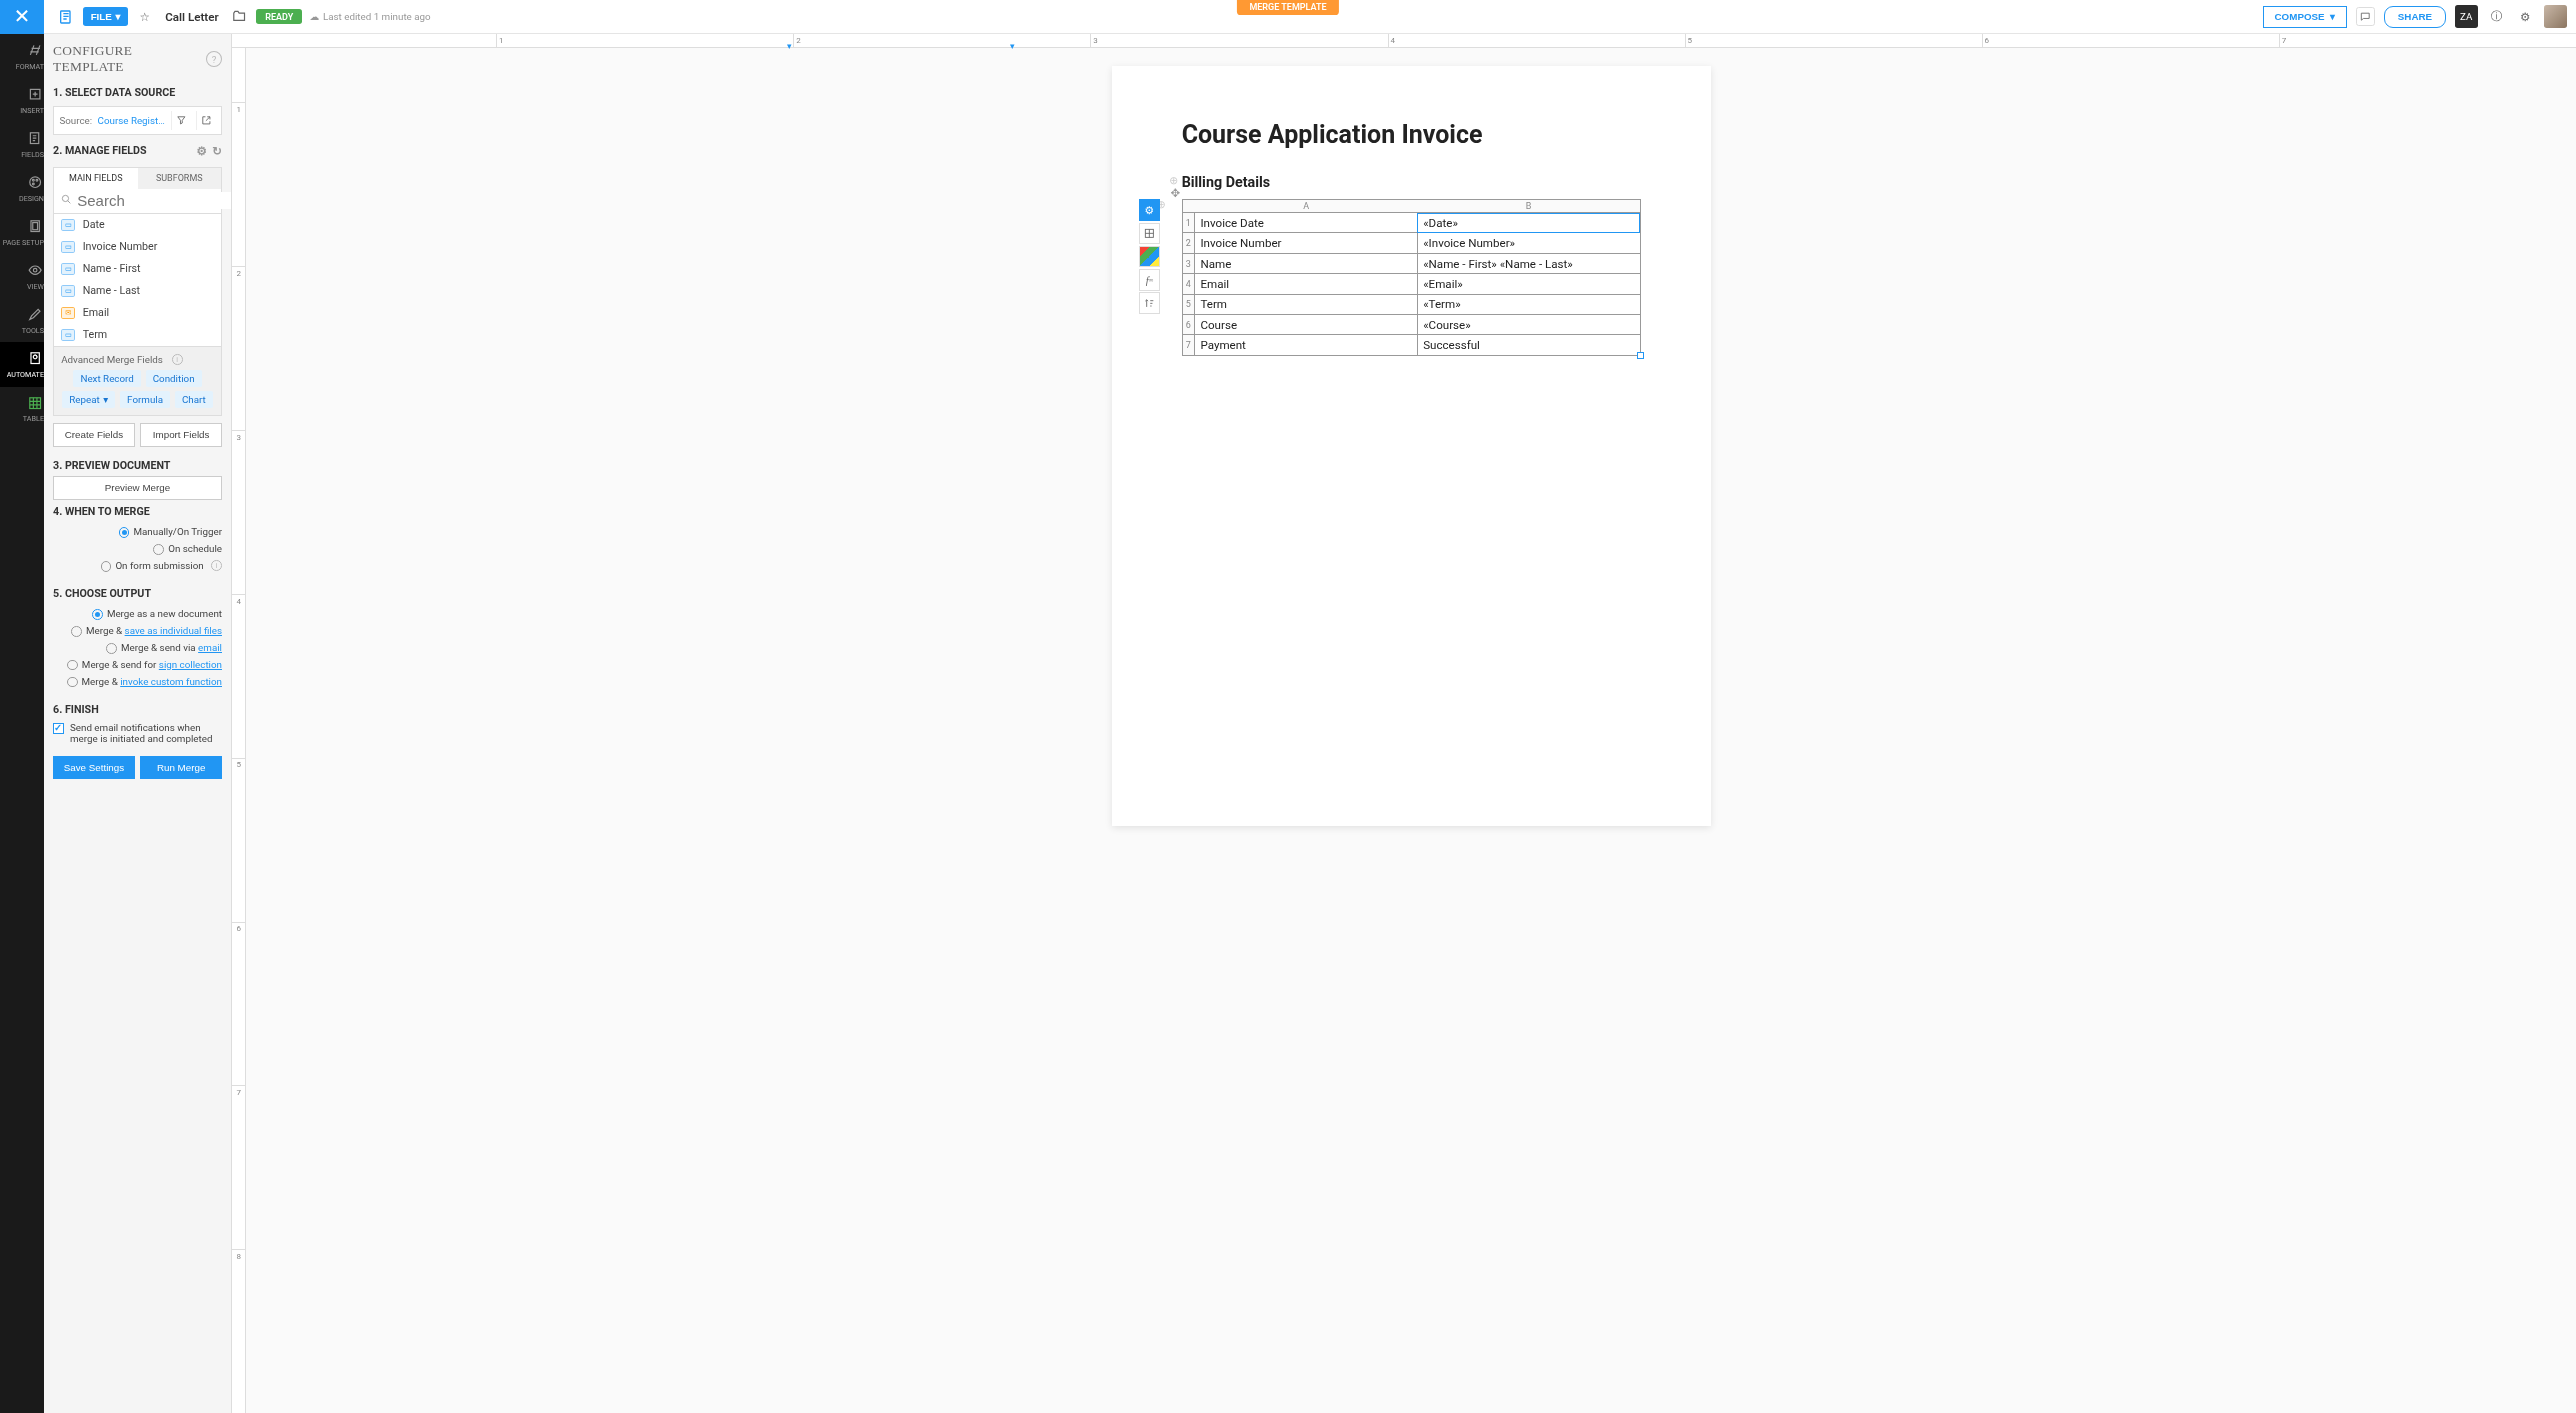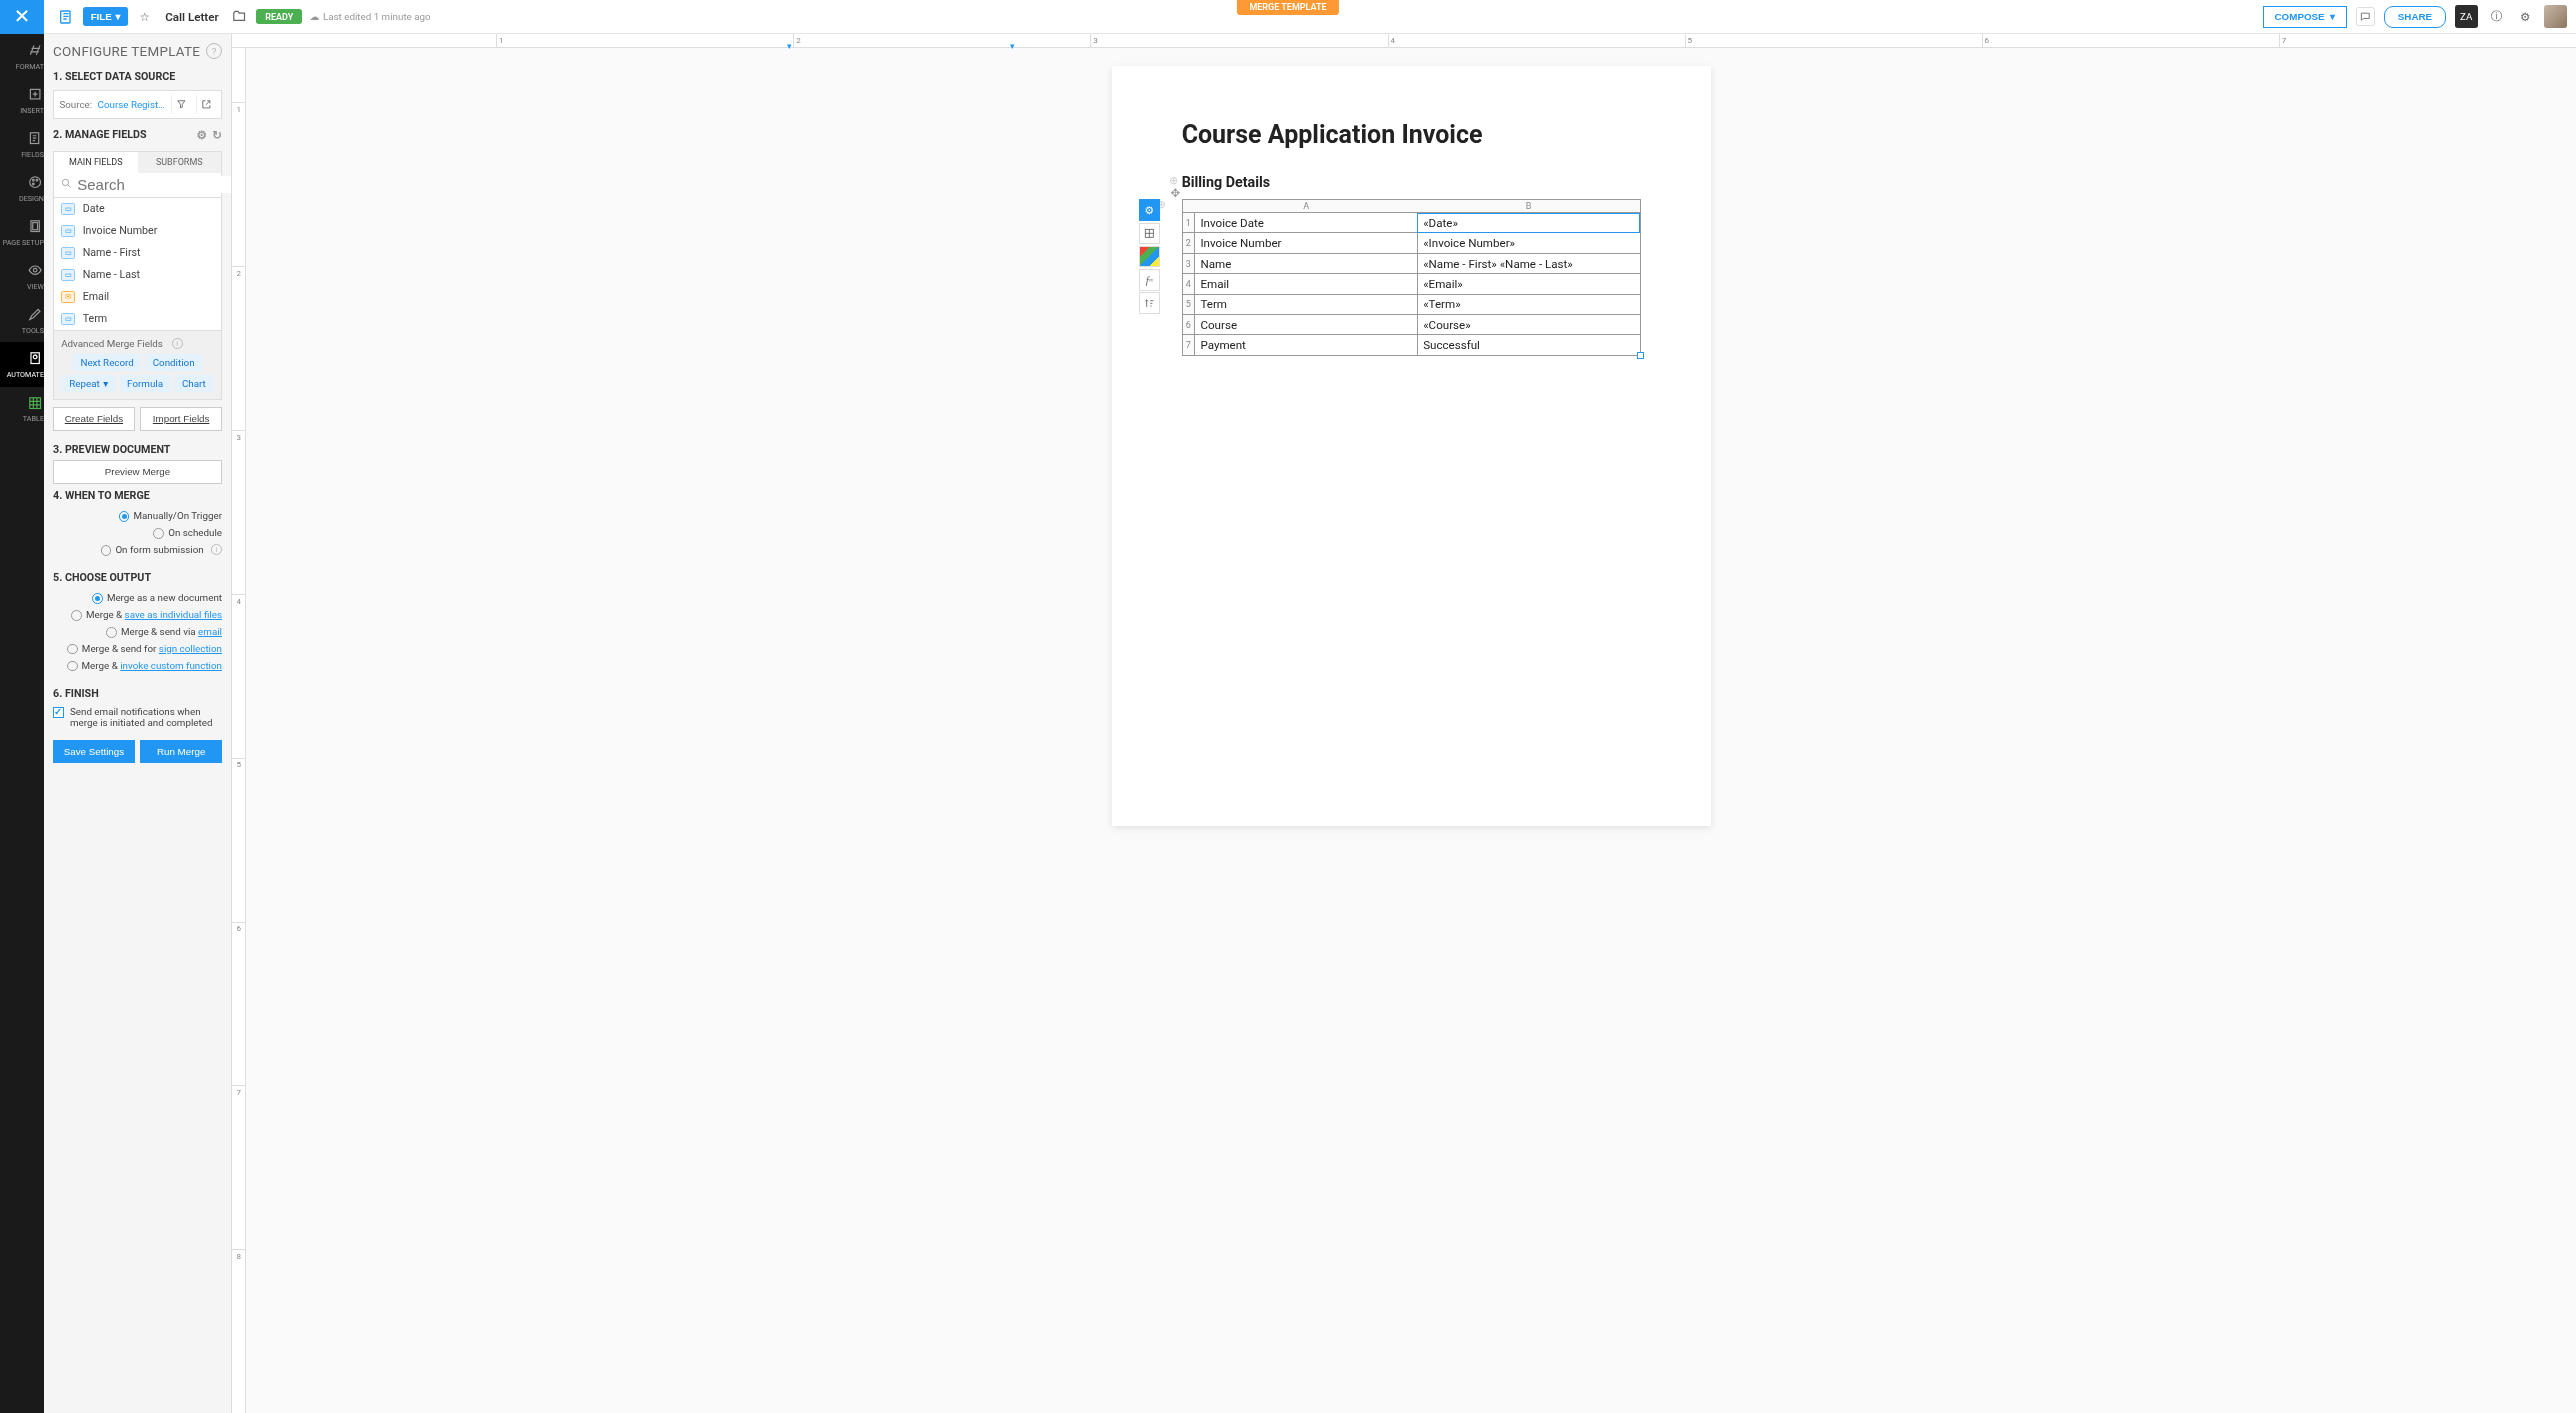--- a/index.html
+++ b/index.html
@@ -31,21 +31,21 @@
 .vnav-item { display: flex; flex-direction: column; align-items: flex-end; justify-content: center; color: #999; font-size: 7.2px; padding: 7.2px 0; cursor: pointer; gap: 2.7px; }
 .vnav-item.active { background: #000; color: #fff; }
 .vnav-icon { width: 18px; height: 18px; display: flex; align-items: center; justify-content: center; font-size: 14.3px; }
 .vnav-table { background: #1a1a1a; }
 .vnav-table .vnav-icon { color: #4caf50; }
 
 
 .config-panel { width: 188px; background: #f5f5f5; border-right: 0.9px solid #ddd; display: flex; flex-direction: column; overflow-y: auto; position: relative; }
 .collapse-handle { position: absolute; right: -7.2px; top: 0; width: 7.2px; height: 14.3px; background: #ddd; display: flex; align-items: center; justify-content: center; font-size: 7.2px; color: #666; cursor: pointer; z-index: 10; }
 .panel-title-row { display: flex; align-items: center; justify-content: space-between; padding: 9px 9px 5.4px; }
-.panel-title { font-size: 13.4px; font-weight: 400; color: #666; letter-spacing: 0.3px; }
+.panel-title { font-size: 13.4px; font-weight: 400; color: #666; letter-spacing: 0.3px; font-family: Liberation Serif, serif; }
 .help-circle { width: 16px; height: 16px; border: 1.3px solid #bbb; border-radius: 50%; display: flex; align-items: center; justify-content: center; font-size: 9.8px; color: #bbb; }
 
 .section-head { font-size: 10.7px; font-weight: 700; color: #333; padding: 5.4px 9px 3.6px; display: flex; align-items: center; justify-content: space-between; }
 .section-head-icons { display: flex; gap: 5.4px; color: #999; font-size: 11.6px; }
 
 .source-row { margin: 3.6px 9px; background: #fff; border: 0.9px solid #ddd; display: flex; align-items: center; padding: 3.6px 5.4px; gap: 5.4px; }
 .source-label { font-size: 9.8px; color: #777; }
 .source-value { font-size: 9.8px; color: #2196f3; flex: 1; overflow: hidden; text-overflow: ellipsis; white-space: nowrap; }
 .source-icon-btn { width: 19.7px; height: 19.7px; display: flex; align-items: center; justify-content: center; color: #666; cursor: pointer; border-left: 0.9px solid #eee; }
 
@@ -60,21 +60,21 @@
 .fields-list { margin: 0 9px; background: #fff; border: 0.9px solid #ddd; border-top: none; max-height: 143px; overflow-y: auto; }
 .field-item { display: flex; align-items: center; gap: 7.2px; padding: 4.5px 7.2px; font-size: 10.7px; color: #444; cursor: grab; }
 .field-icon { width: 14.3px; height: 12.5px; background: #e3f2fd; border: 0.9px solid #90caf9; border-radius: 1.8px; display: flex; align-items: center; justify-content: center; font-size: 7.2px; color: #2196f3; }
 .field-icon.email { background: #fff3e0; border-color: #ffb74d; color: #ff9800; }
 
 .adv-merge { margin: 0 9px; background: #f0f0f0; border: 0.9px solid #ddd; border-top: none; padding: 7.2px; }
 .adv-merge-head { font-size: 9.8px; color: #666; display: flex; align-items: center; gap: 5.4px; margin-bottom: 5.4px; }
 .chip-row { display: flex; flex-wrap: wrap; gap: 4.5px; justify-content: center; }
 .chip { background: #e3f2fd; color: #1976d2; font-size: 9.8px; padding: 2.7px 7.2px; border-radius: 1.8px; cursor: pointer; display: flex; align-items: center; gap: 3.6px; }
 
-.btn-row { display: flex; gap: 5.4px; margin: 7.2px 9px; text-decoration: underline; }
+.btn-row { display: flex; gap: 5.4px; margin: 7.2px 9px; }
 .panel-btn { flex: 1; background: #fff; border: 0.9px solid #ccc; font-size: 9.8px; padding: 5.4px 0; cursor: pointer; color: #444; }
 .panel-btn-full { display: block; width: calc(100% - 18px); margin: 0 9px; background: #fff; border: 0.9px solid #ccc; font-size: 9.8px; padding: 5.4px 0; cursor: pointer; color: #444; text-align: center; }
 
 .radio-group { padding: 1.8px 9px 7.2px; }
 .radio-item { display: flex; align-items: flex-start; gap: 4px; font-size: 9.8px; color: #444; padding: 2.7px 0; cursor: pointer; justify-content: flex-end; }
 .radio { width: 10.7px; height: 10.7px; border: 1.3px solid #999; border-radius: 50%; flex-shrink: 0; margin-top: 0.9px; position: relative; }
 .radio.checked { border-color: #2196f3; }
 .radio.checked::after { content: ''; position: absolute; inset: 1.8px; background: #2196f3; border-radius: 50%; }
 .radio-item a { color: #2196f3; text-decoration: underline; }
 .info-icon { width: 10.7px; height: 10.7px; border: 0.9px solid #bbb; border-radius: 50%; display: inline-flex; align-items: center; justify-content: center; font-size: 7.2px; color: #bbb; margin-left: 3.6px; }

